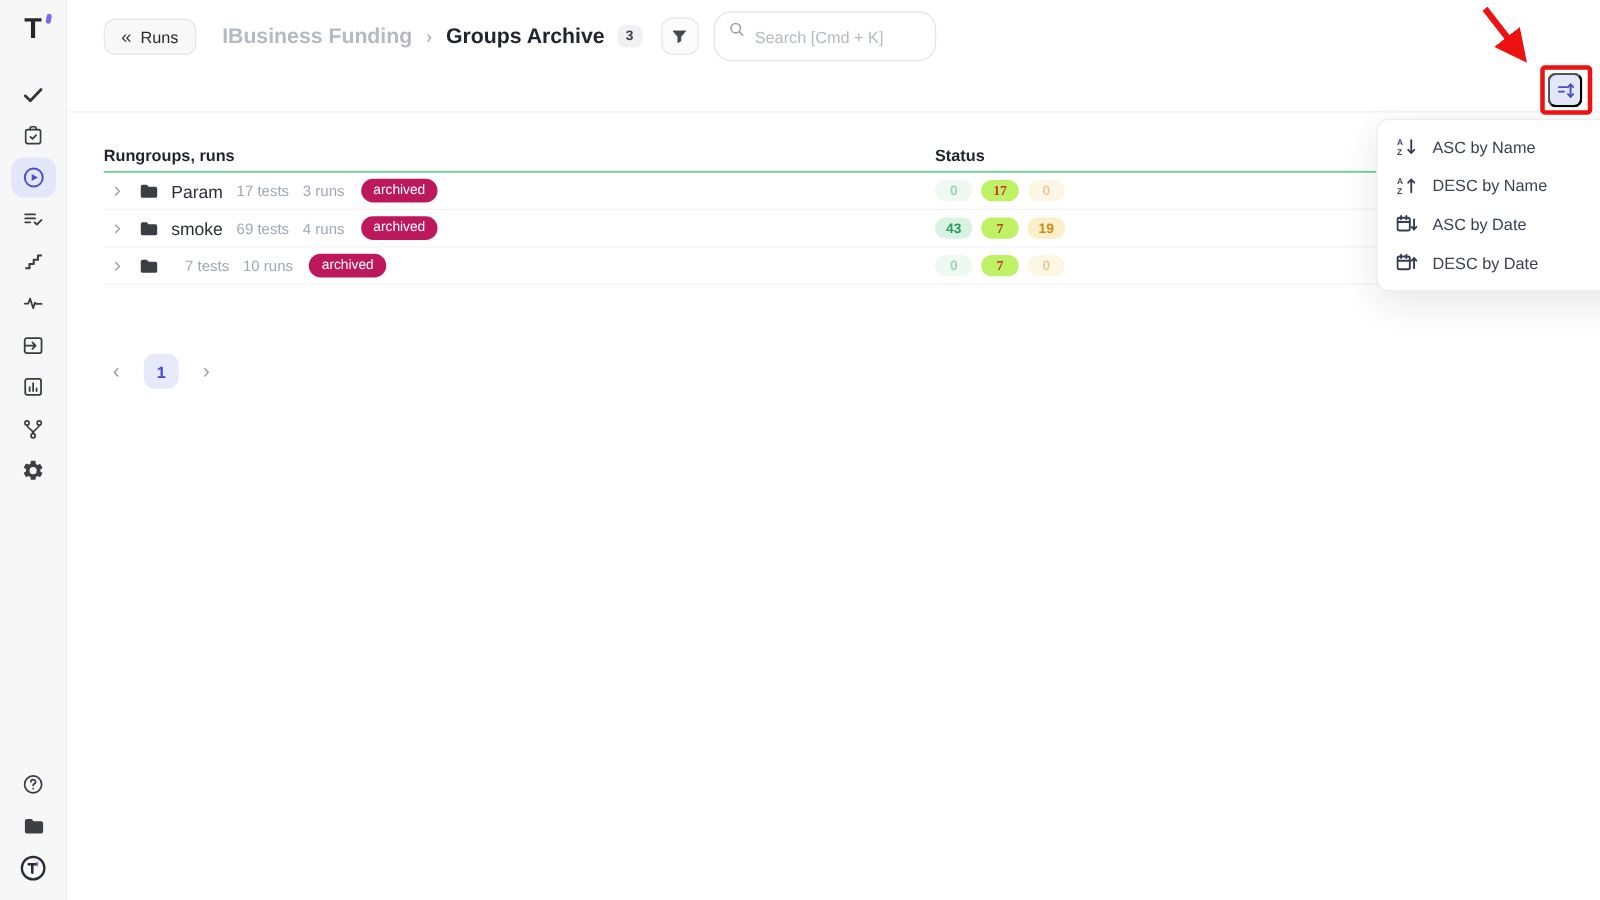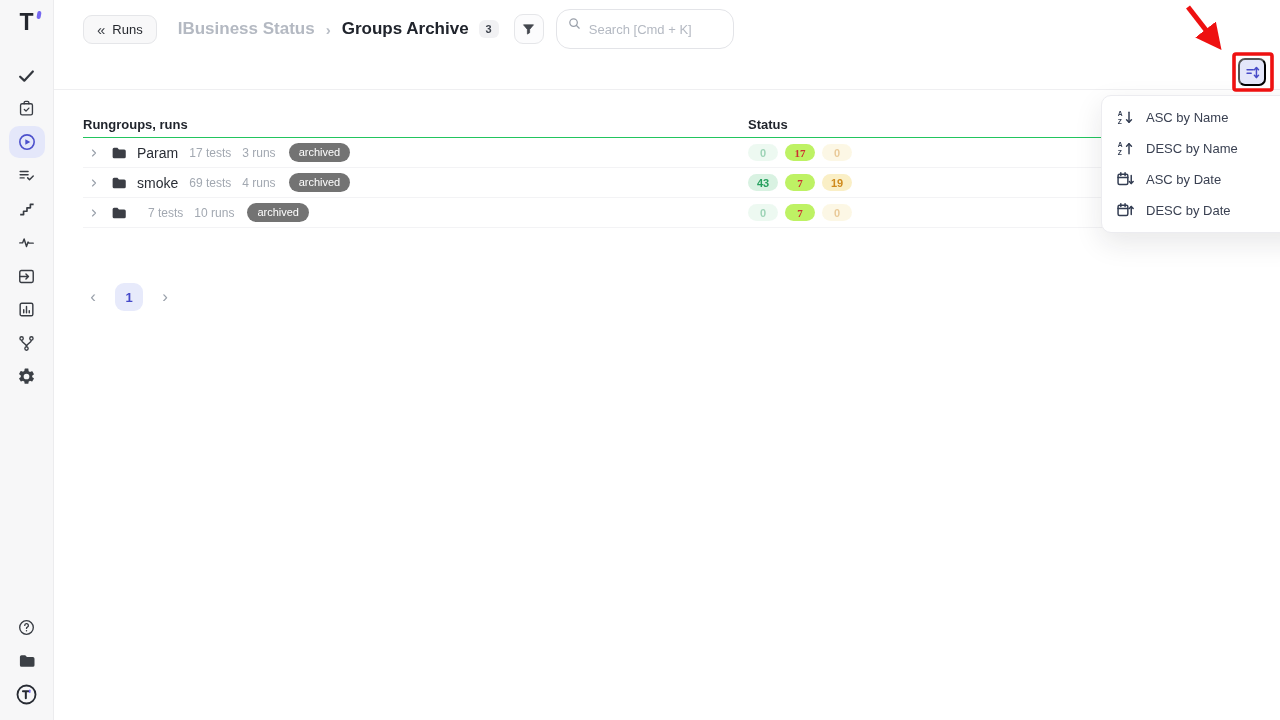--- a/index.html
+++ b/index.html
@@ -82,21 +82,21 @@
            font-size:13px; font-weight:700; color:#1f232b; }
   .col-name { flex:0 0 665px; }
   .col-status { flex:1; }
   .trow { display:flex; align-items:center; height:30px; border-bottom:1px solid #f3f3f5; }
   .row-left { flex:0 0 665px; display:flex; align-items:center; }
   .row-chevron { margin:0 10px 0 5px; display:flex; cursor:pointer; }
   .row-folder { margin-right:9px; display:flex; }
   .row-name { font-size:14px; color:#2a2e36; font-weight:500; cursor:pointer; }
   .row-meta { margin-left:11px; font-size:12px; color:#a2a8b1; }
   .badge-archived {
-    margin-left:13px; background:#737373; color:#fff; font-size:11px;
+    margin-left:13px; background:#be185d; color:#fff; font-size:11px;
     border-radius:999px; padding:3px 10px; line-height:1.2;
   }
   .row-status { display:flex; gap:7px; }
   .pill {
     min-width:30px; height:17px; border-radius:9px; font-size:11px; font-weight:700;
     display:flex; align-items:center; justify-content:center; padding:0 7px;
   }
   .pill.green  { background:#d9f2e2; color:#26a05e; }
   .pill.red    { background:#bef264; color:#cd3131;font-family:Liberation Serif, serif; }
   .pill.yellow { background:#faefc6; color:#cf8a1d; }
@@ -231,21 +231,21 @@
 
 <div class="content">
 
   <div class="topbar">
     <div class="topbar-row">
       <button class="runs-btn">
         <span class="runs-chevrons">«</span>
         <span>Runs</span>
       </button>
 
-      <span class="bc-project">IBusiness Status</span>
+      <span class="bc-project">IBusiness Funding</span>
       <span class="bc-sep">›</span>
       <span class="bc-current">Groups Archive</span>
       <span class="bc-count">3</span>
 
       <button class="filter-btn">
         <span>
           <svg width="15" height="15" viewBox="0 0 24 24">
             <path d="M4 4.5h16l-6.2 7.4v5.3l-3.6 2.1v-7.4L4 4.5z" fill="#43474e" stroke="#43474e" stroke-width="1.2" stroke-linejoin="round"></path>
           </svg>
         </span>

